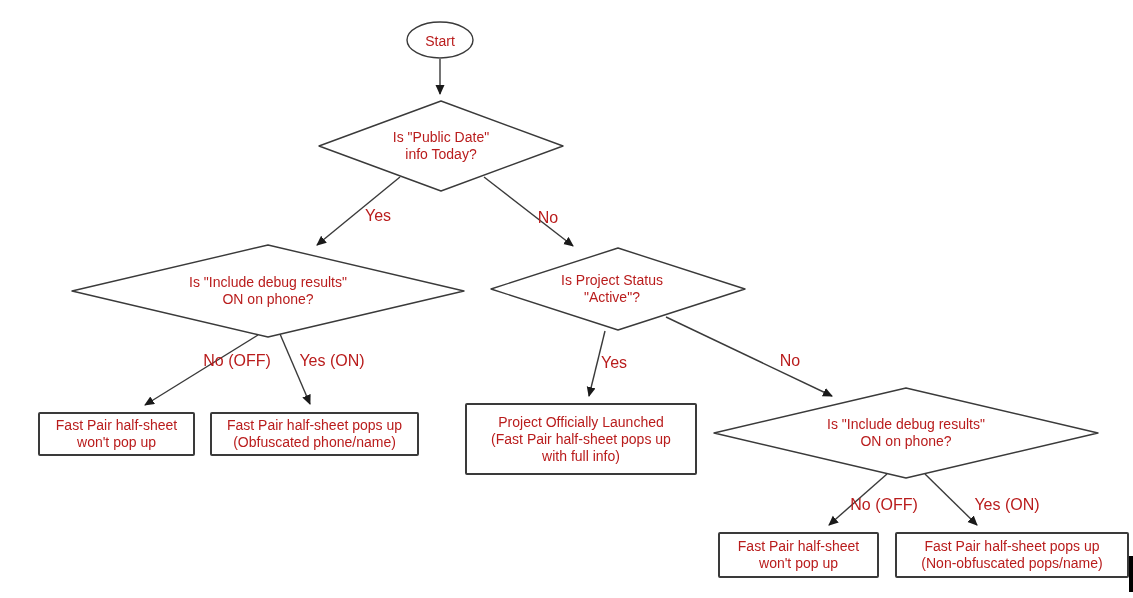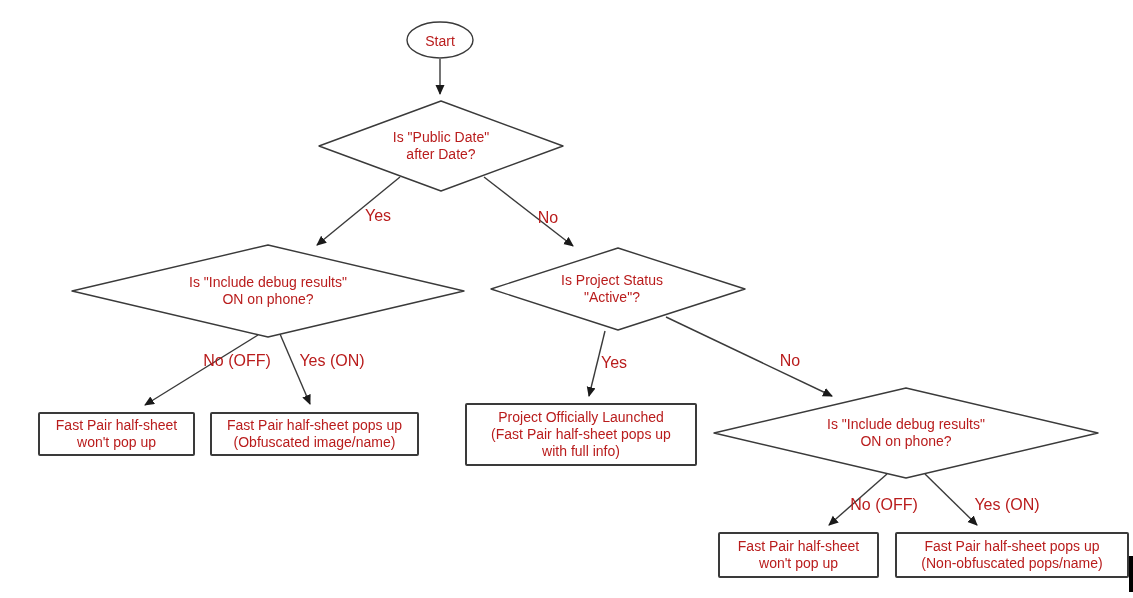--- a/index.html
+++ b/index.html
@@ -88,21 +88,21 @@
       <polygon points="706,433 898,388 1090,433 898,478"></polygon>
     </g>
   </svg>
 
   <div class="node-label" style="left:432px; top:41px;">
     <span>Start</span>
   </div>
 
   <div class="node-label" style="left:433px; top:146px;">
     <div>Is "Public Date"</div>
-    <div>after Date?</div>
+    <div>info Today?</div>
   </div>
 
   <div class="node-label" style="left:260px; top:291px;">
     <div>Is "Include debug results"</div>
     <div>ON on phone?</div>
   </div>
 
   <div class="node-label" style="left:604px; top:289px;">
     <div>Is Project Status</div>
     <div>"Active"?</div>
@@ -113,24 +113,24 @@
     <div>ON on phone?</div>
   </div>
 
   <div class="outcome-box" style="left:30px; top:412px; width:157px; height:44px;">
     <div>Fast Pair half-sheet</div>
     <div>won't pop up</div>
   </div>
 
   <div class="outcome-box" style="left:202px; top:412px; width:209px; height:44px;">
     <div>Fast Pair half-sheet pops up</div>
-    <div>(Obfuscated image/name)</div>
+    <div>(Obfuscated phone/name)</div>
   </div>
 
-  <div class="outcome-box" style="left:457px; top:403px; width:232px; height:63px;">
+  <div class="outcome-box" style="left:457px; top:403px; width:232px; height:72px;">
     <div>Project Officially Launched</div>
     <div>(Fast Pair half-sheet pops up</div>
     <div>with full info)</div>
   </div>
 
   <div class="outcome-box" style="left:710px; top:532px; width:161px; height:46px;">
     <div>Fast Pair half-sheet</div>
     <div>won't pop up</div>
   </div>
 

